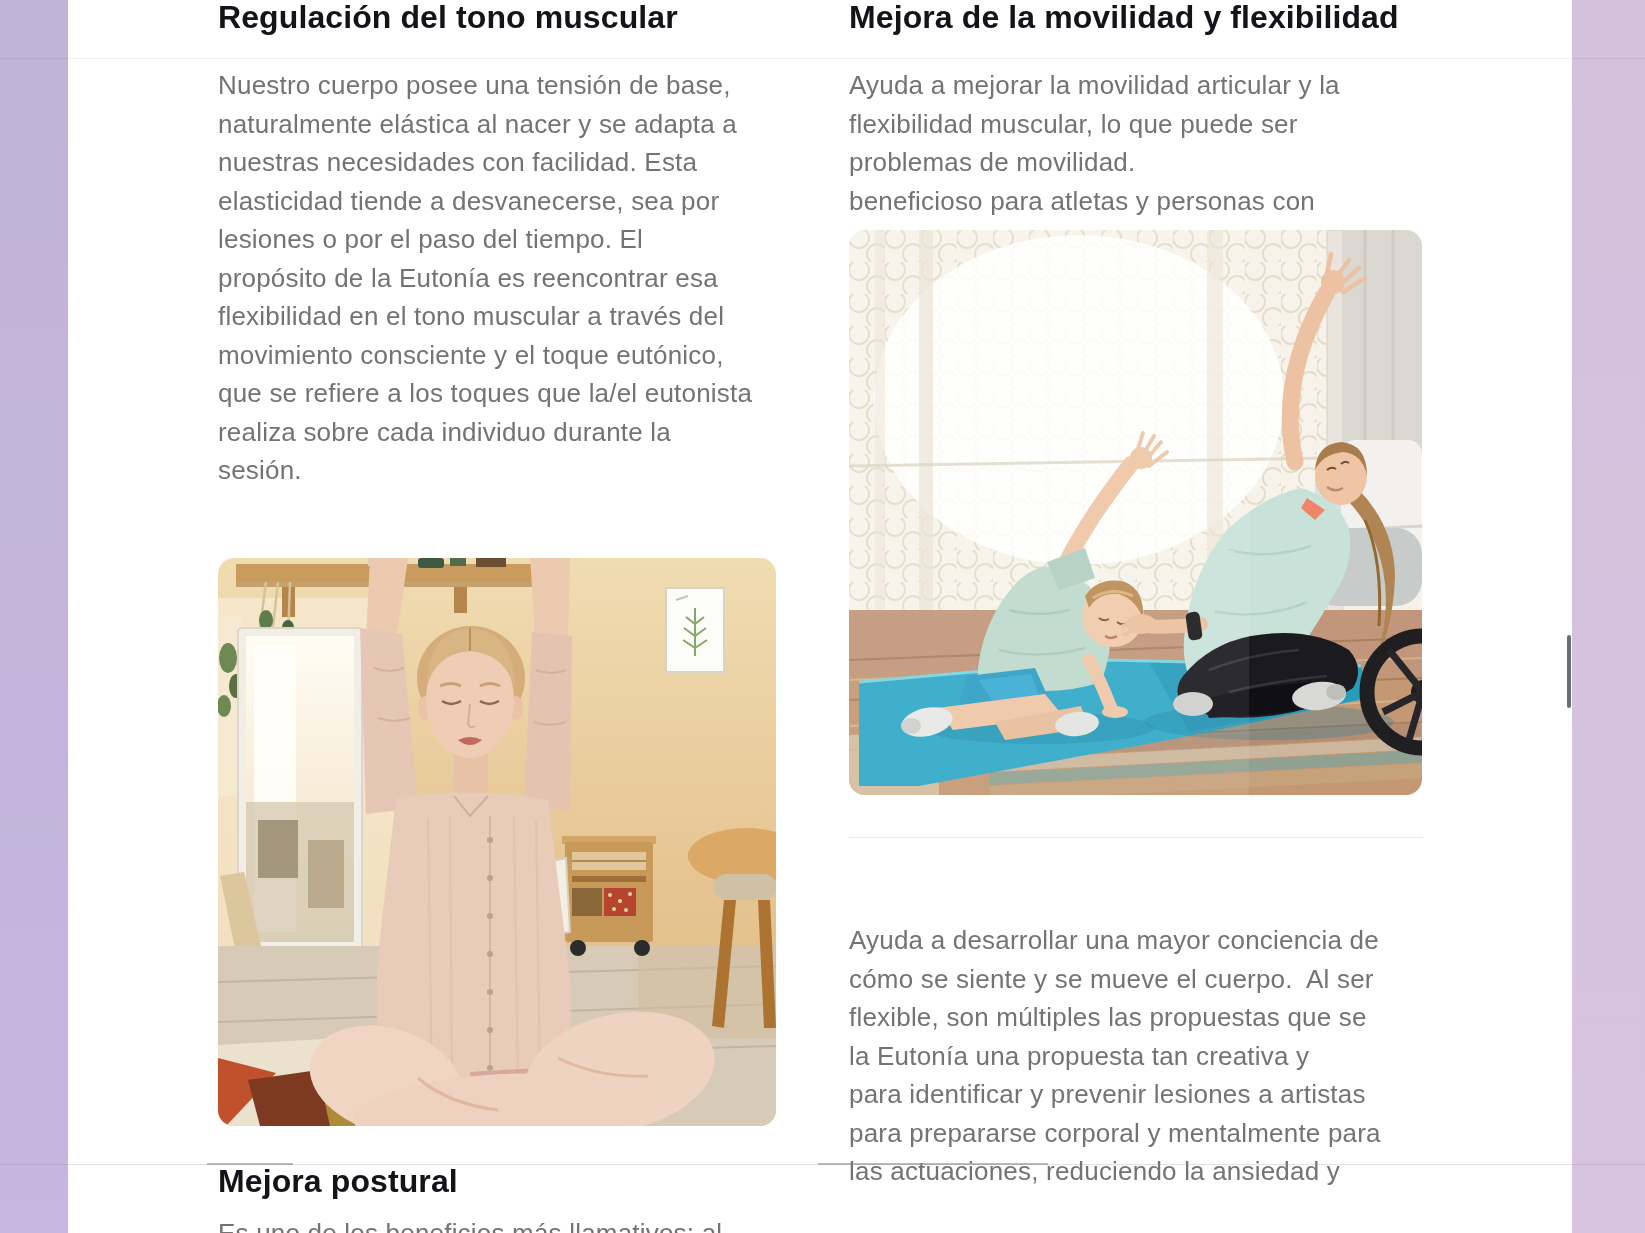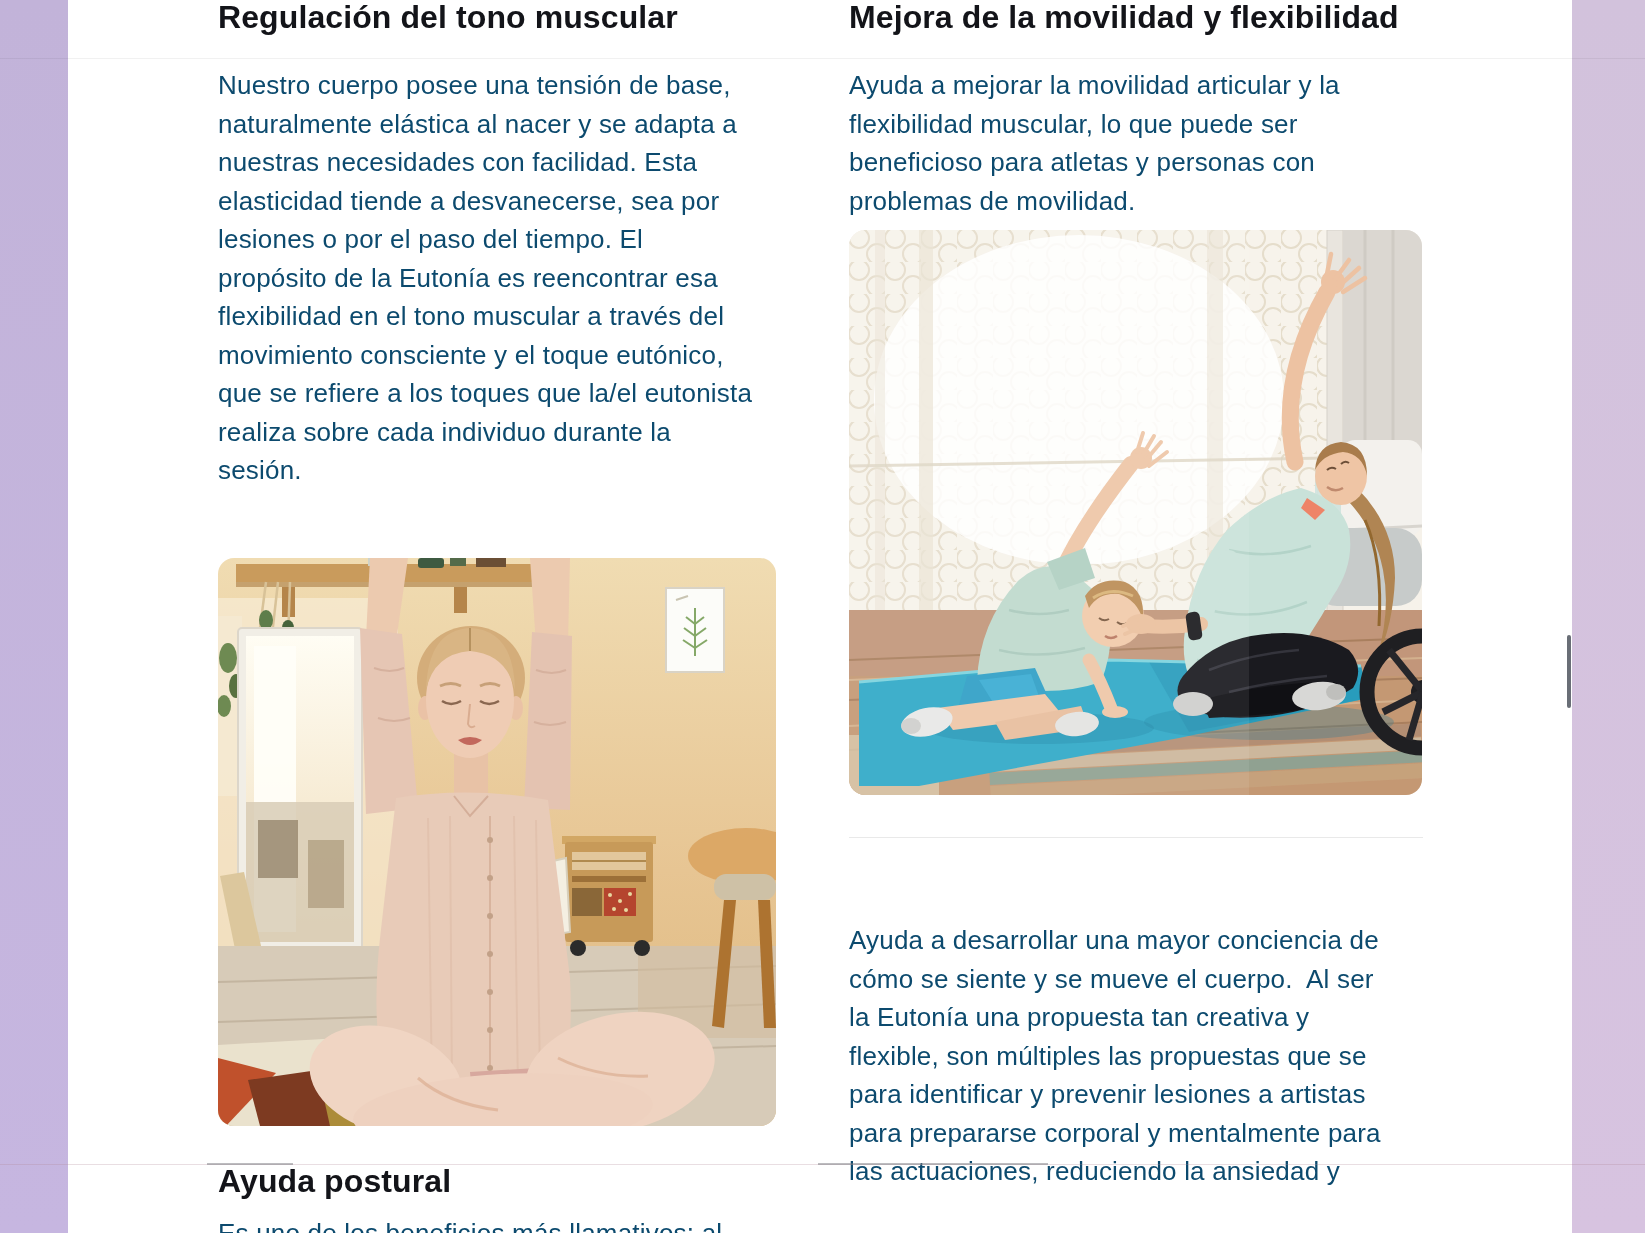--- a/index.html
+++ b/index.html
@@ -4,21 +4,21 @@
 <style>
   html,body{margin:0;padding:0;background:#ffffff;}
   #stage{position:relative;width:1645px;height:1233px;overflow:hidden;
          font-family:"Liberation Sans", sans-serif;background:#ffffff;}
   .strip{position:absolute;top:0;height:1233px;}
   #strip-left{left:0;width:68px;background:linear-gradient(180deg,#c2b3d9,#c6b6e0);}
   #strip-right{left:1572px;width:73px;background:linear-gradient(180deg,#d2c2dc,#d7c3e0);}
   .h{position:absolute;font-weight:700;font-size:32px;line-height:42px;color:#131419;
      letter-spacing:.1px;white-space:nowrap;}
   .para{position:absolute;}
-  .para > div{white-space:pre;font-size:26px;line-height:38.5px;color:#0c4a6e;letter-spacing:.2px;}
+  .para > div{white-space:pre;font-size:26px;line-height:38.5px;color:#737373;letter-spacing:.2px;}
   .photo{position:absolute;border-radius:16px;overflow:hidden;}
   .photo svg{display:block;}
   #divider-right{position:absolute;left:849px;top:837px;width:574px;height:1px;background:#e9e9e9;}
   .stitch{position:absolute;left:0;width:1645px;height:1px;}
   #stitch-top{top:58px;background:rgba(0,0,0,.055);}
   #stitch-bottom{top:1164px;background:rgba(176,136,150,.28);}
   .stitch-dark{position:absolute;height:2px;top:1163px;background:rgba(122,122,128,.5);}
   #stitch-dark-a{left:207px;width:86px;}
   #stitch-dark-b{left:818px;width:230px;}
   #scrollbar-thumb{position:absolute;left:1567px;top:635px;width:4px;height:73px;
@@ -203,33 +203,33 @@
         <polygon points="252,514 318,510 326,556 256,560" fill="#d7a89e"></polygon>
         <ellipse cx="168" cy="522" rx="78" ry="52" fill="#f0d5c3" transform="rotate(16 168 522)"></ellipse>
         <ellipse cx="402" cy="514" rx="96" ry="58" fill="#efd3c1" transform="rotate(-12 402 514)"></ellipse>
         <ellipse cx="285" cy="554" rx="150" ry="38" fill="#eed1bf" transform="rotate(-3 285 554)"></ellipse>
         <path d="M200,520 Q230,546 280,552" stroke="#dcae92" stroke-width="3" fill="none" opacity=".7"></path>
         <path d="M340,500 Q380,520 430,518" stroke="#dcae92" stroke-width="3" fill="none" opacity=".7"></path>
       </g>
     </svg>
   </div>
 
-  <div class="h" style="left:218px;top:1160px;">Ayuda postural</div>
+  <div class="h" style="left:218px;top:1160px;">Mejora postural</div>
 
   <div class="para" style="left:218px;top:1214px;">
     <div>Es uno de los beneficios más llamativos: al</div>
   </div>
 
   <div class="h" style="left:849px;top:-4px;">Mejora de la movilidad y flexibilidad</div>
 
   <div class="para" style="left:849px;top:66px;">
     <div>Ayuda a mejorar la movilidad articular y la</div>
     <div>flexibilidad muscular, lo que puede ser</div>
+    <div>problemas de movilidad.</div>
     <div>beneficioso para atletas y personas con</div>
-    <div>problemas de movilidad.</div>
   </div>
 
   <div class="photo" style="left:849px;top:230px;width:573px;height:565px;">
     <svg viewBox="0 0 573 565" width="573" height="565" xmlns="http://www.w3.org/2000/svg">
       <defs>
         <pattern id="hexp" patternUnits="userSpaceOnUse" width="36" height="32">
           <circle cx="10" cy="8" r="10" fill="none" stroke="#e3dac7" stroke-width="2"></circle>
           <circle cx="28" cy="24" r="10" fill="none" stroke="#e3dac7" stroke-width="2"></circle>
         </pattern>
       </defs>
@@ -372,22 +372,22 @@
       <rect x="0" y="0" width="400" height="565" fill="#ffffff" opacity=".08"></rect>
     </svg>
   </div>
 
   <div id="divider-right"></div>
 
 
   <div class="para" style="left:849px;top:921px;">
     <div>Ayuda a desarrollar una mayor conciencia de</div>
     <div>cómo se siente y se mueve el cuerpo.  Al ser</div>
+    <div>flexible, son múltiples las propuestas que se</div>
     <div>la Eutonía una propuesta tan creativa y</div>
-    <div>flexible, son múltiples las propuestas que se</div>
     <div>para identificar y prevenir lesiones a artistas</div>
     <div>para prepararse corporal y mentalmente para</div>
     <div>las actuaciones, reduciendo la ansiedad y</div>
   </div>
 
   <div id="stitch-top" class="stitch"></div>
   <div id="stitch-bottom" class="stitch"></div>
   <div id="stitch-dark-a" class="stitch-dark"></div>
   <div id="stitch-dark-b" class="stitch-dark"></div>
 

